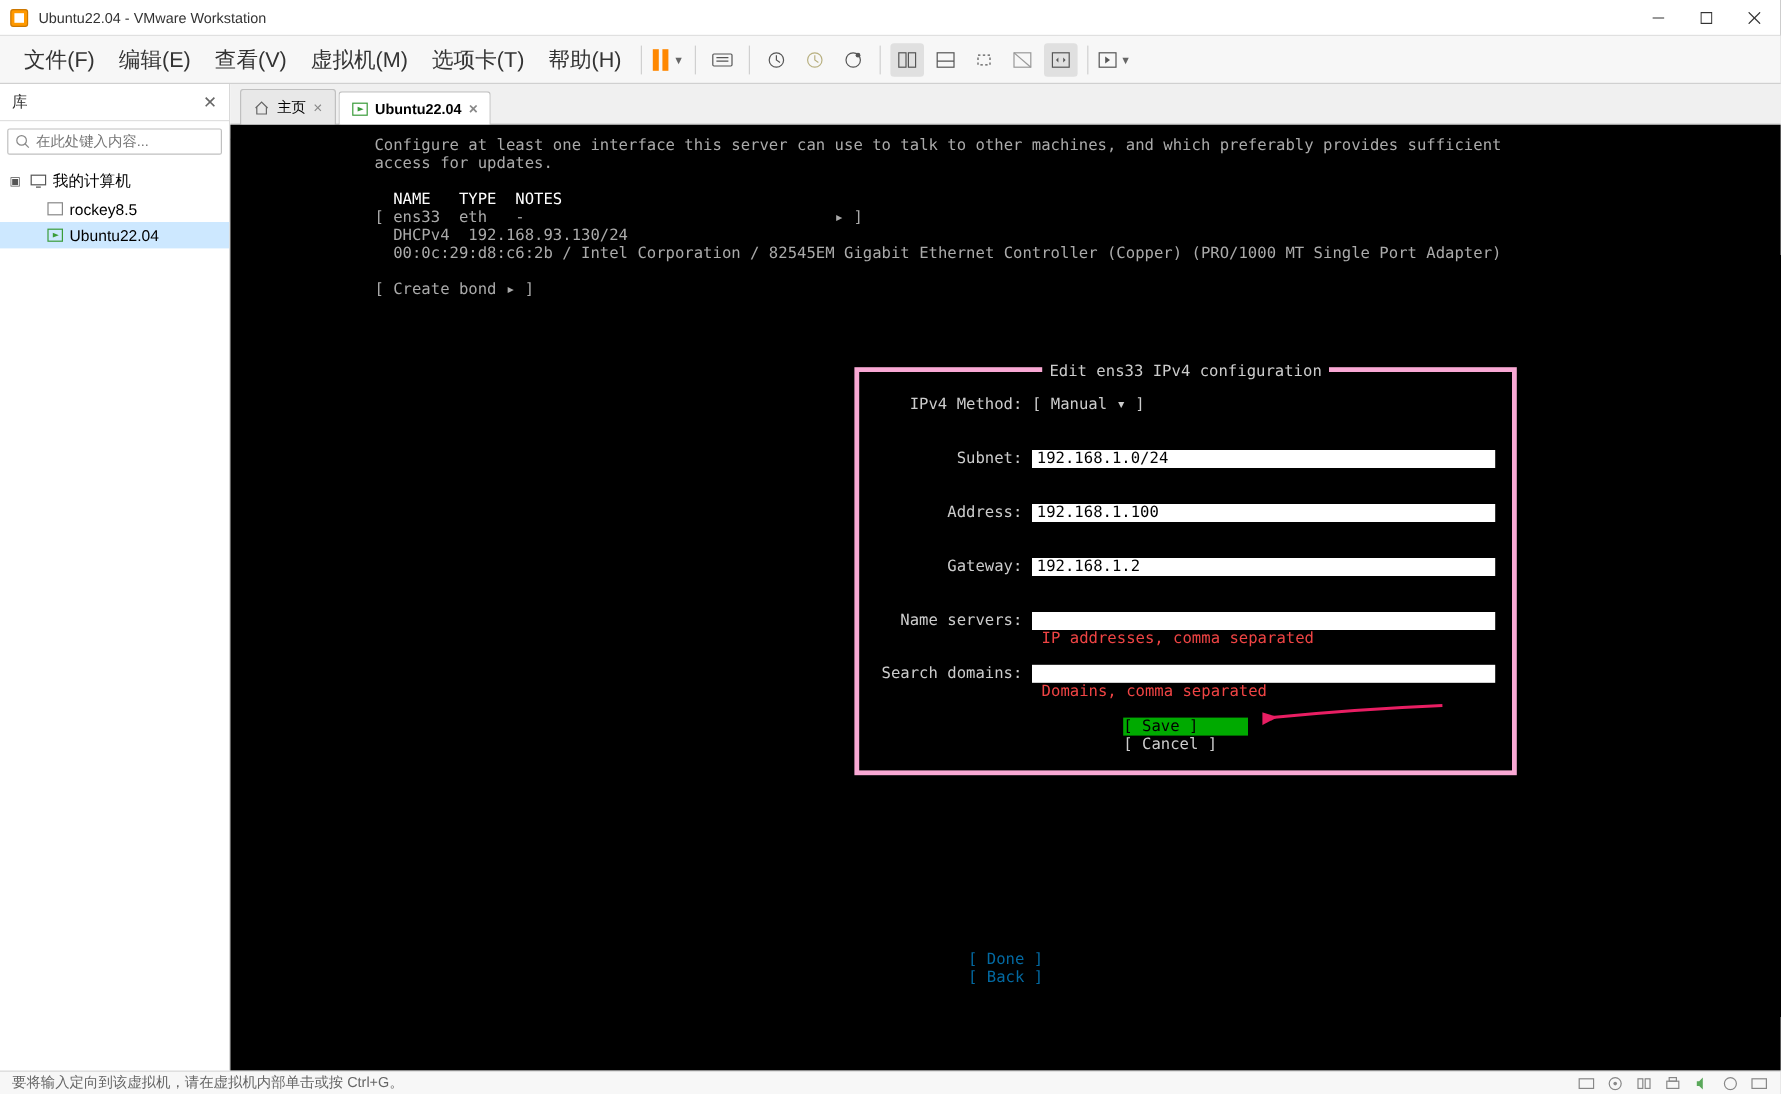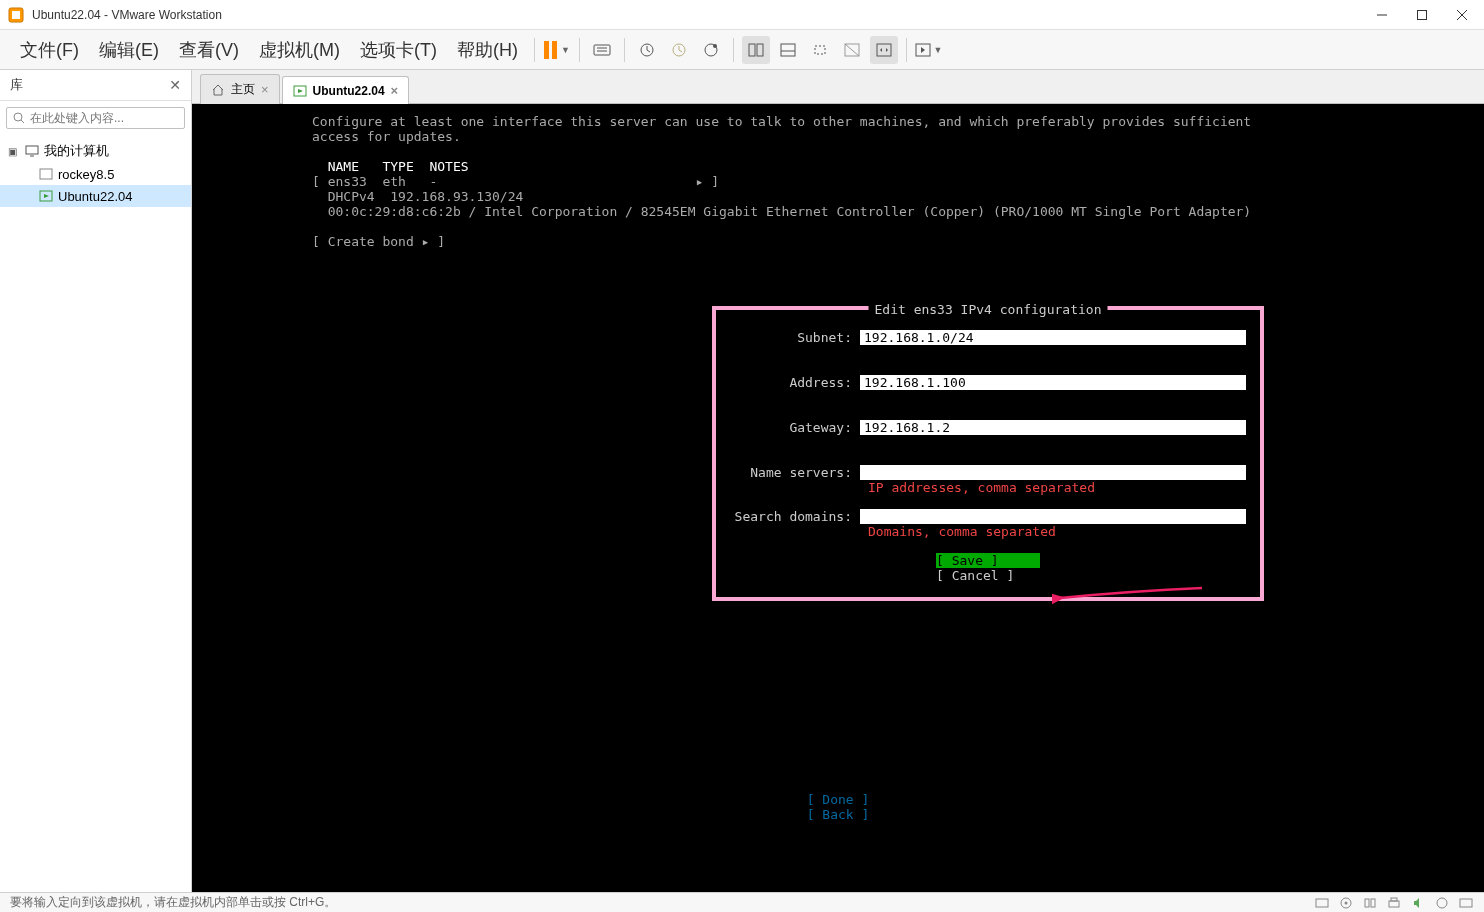--- a/index.html
+++ b/index.html
@@ -271,20 +271,24 @@
 <span>[ ens33  eth   -                                 ▸ ]</span>
 <span>  DHCPv4  192.168.93.130/24</span>
 <span>  00:0c:29:d8:c6:2b / Intel Corporation / 82545EM Gigabit Ethernet Controller (Copper) (PRO/1000 MT Single Port Adapter)</span>
 
 <span>[ Create bond ▸ ]</span></div>
 
       <div class="dialog-box">
         <span class="dialog-title"> Edit ens33 IPv4 configuration </span>
         <div class="dialog-content">
           <div class="field-row gap">
+            <span class="field-label">IPv4 Method:</span>
+            <span class="dropdown-field">[ Manual           ▾ ]</span>
+          </div>
+          <div class="field-row gap">
             <span class="field-label">Subnet:</span>
             <span class="field-input">192.168.1.0/24</span>
           </div>
           <div class="field-row gap">
             <span class="field-label">Address:</span>
             <span class="field-input">192.168.1.100</span>
           </div>
           <div class="field-row gap">
             <span class="field-label">Gateway:</span>
             <span class="field-input">192.168.1.2</span>

